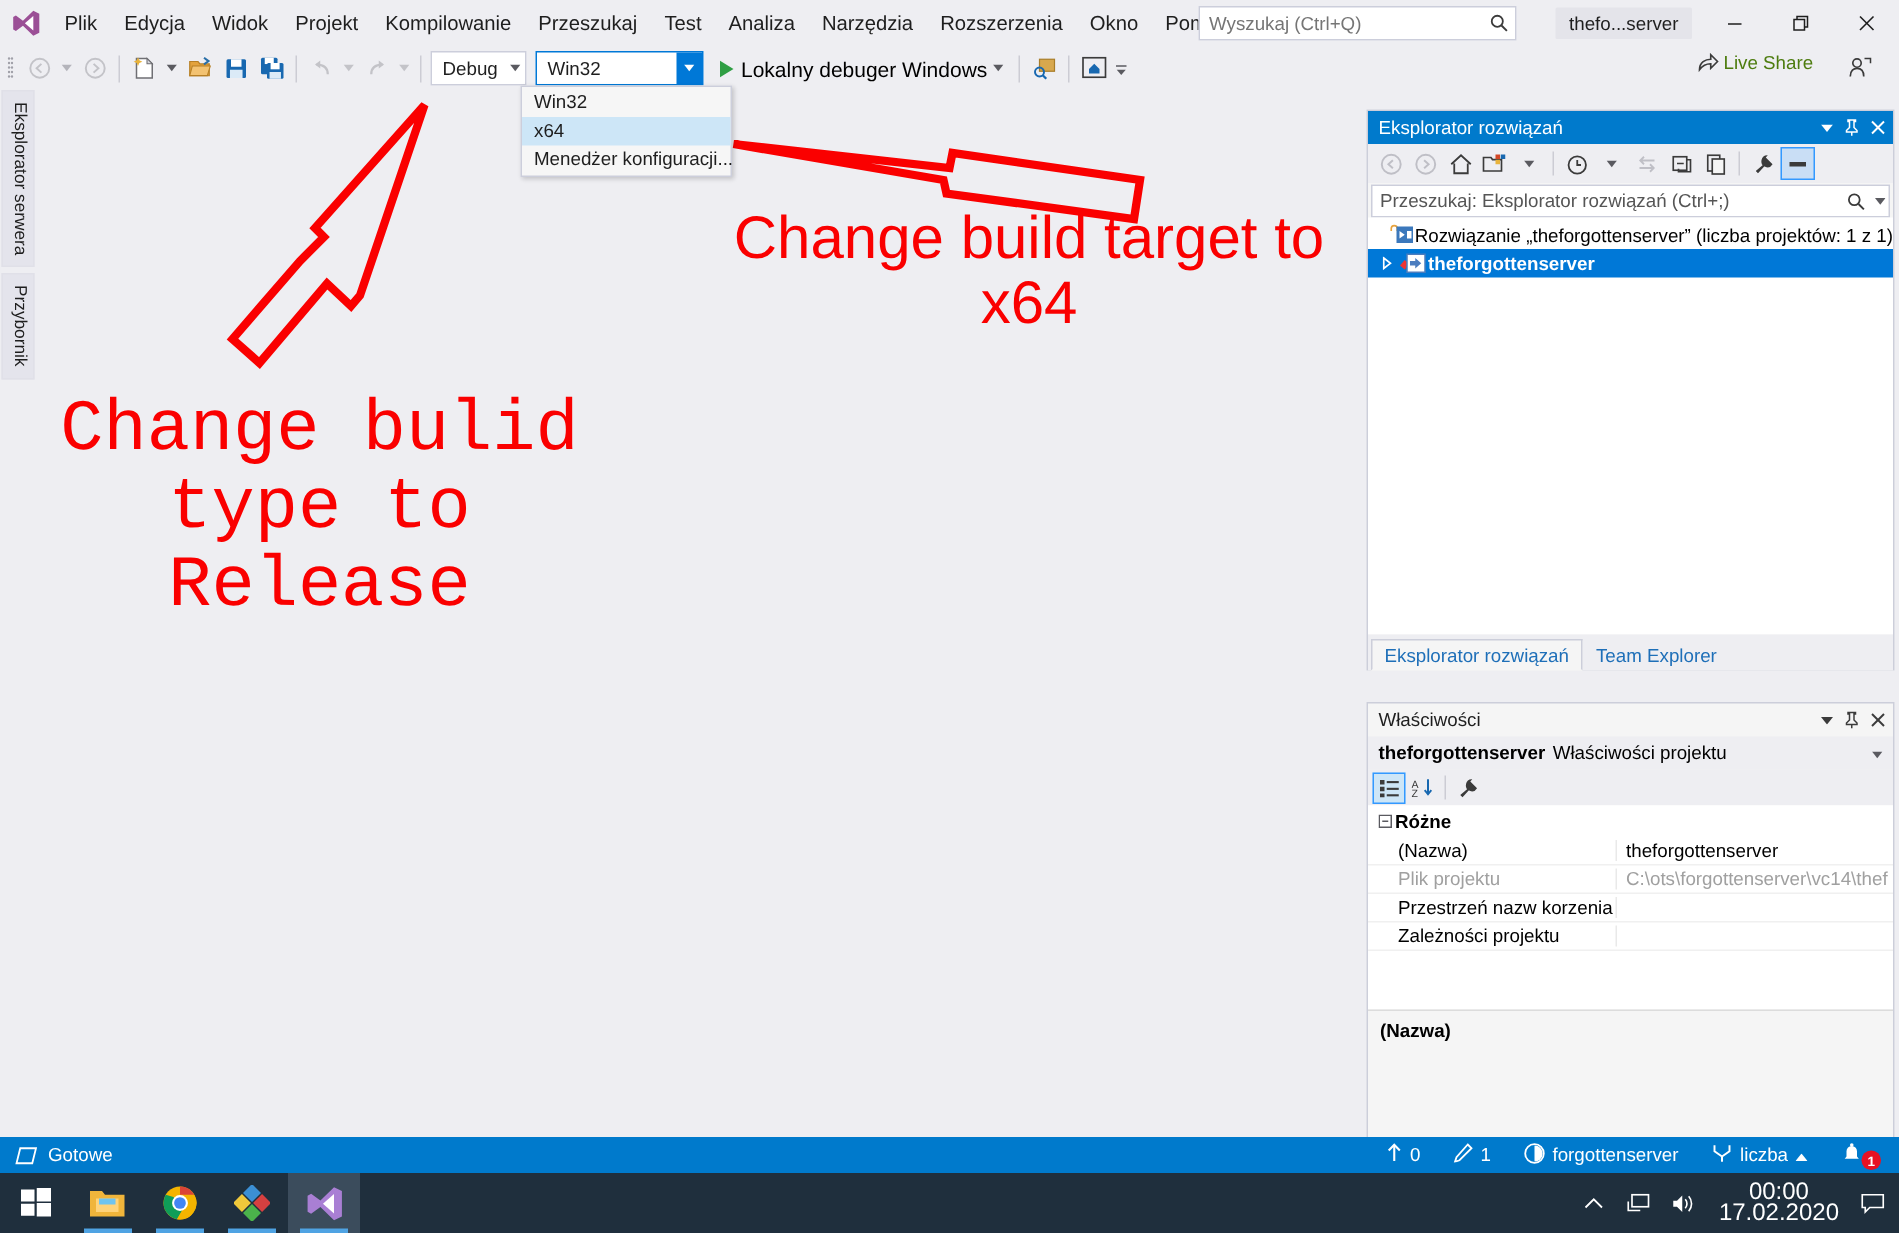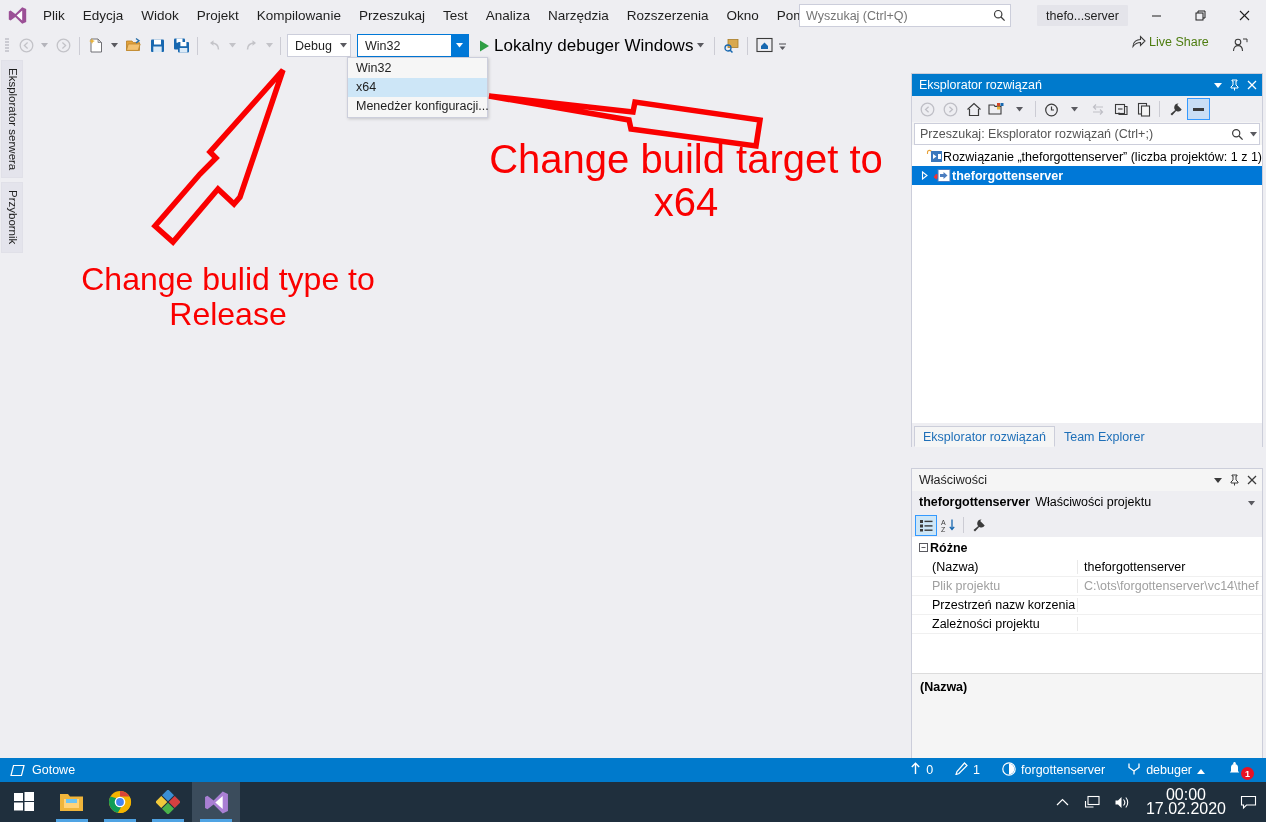--- a/index.html
+++ b/index.html
@@ -54,21 +54,21 @@
   .tb-sep{ width:1px; height:18px; background:#ccccd4; margin:0 4px; }
   .combo{
     height:23px; border:1px solid #cccedb; background:#fff;
     display:flex; align-items:center; font-size:12.5px; color:#1e1e1e;
   }
   .combo .ctext{ padding:0 6px 0 7px; flex:1; white-space:nowrap; }
   .combo .cbtn{ width:16px; height:21px; display:flex; align-items:center; justify-content:center; }
   .combo-debug{ width:64px; margin-left:2px; }
   .combo-plat{ width:112px; margin-left:6px; border:1px solid #0078d7; }
   .combo-plat .cbtn{ background:#0078d7; width:17px; height:21px; }
-  .runbtn{ display:flex; align-items:center; height:24px; padding:0 3px 0 5px; font-size:17px; }
+  .runbtn{ display:flex; align-items:center; height:24px; padding:0 3px 0 5px; font-size:14px; }
 
   
   .dropdown{
     position:absolute; left:347px; top:57px; width:141px;
     background:#f6f6f6; border:1px solid #cccedb; z-index:40;
     box-shadow:1px 1px 3px rgba(0,0,0,.18);
     padding:1px 0;
   }
   .dd-item{ height:19px; line-height:19px; padding:0 6px 0 8px; font-size:12.5px; color:#1e1e1e; white-space:nowrap; }
   .dd-item.sel{ background:#cde6f7; }
@@ -82,21 +82,21 @@
   }
 
   
   .workspace{ position:absolute; left:27px; top:60px; width:881px; height:698px; background:#eeeef2; }
 
   
   .anno{
     position:absolute; color:#fa0000; font-family:"Liberation Sans", sans-serif;
     font-weight:400; text-align:center; line-height:1.08; z-index:30;
   }
-  #anno-release{ left:20px; top:262px; width:416px; font-size:32px; }
+  #anno-release{ left:5px; top:262px; width:416px; font-size:48px;font-family:Liberation Mono, monospace; }
   #anno-x64{ left:464px; top:138px; width:444px; font-size:40px; }
   .arrowsvg{ position:absolute; z-index:29; pointer-events:none; }
 
   
   .panel{ position:absolute; background:#eeeef2; }
   .panel-title{
     height:22px; display:flex; align-items:center; padding:0 2px 0 7px;
     font-size:12.5px; color:#1e1e1e;
   }
   .panel-title.active{ background:#007acc; color:#fff; }
@@ -716,21 +716,21 @@
       </span>
       <span>forgottenserver</span>
     </div>
     <div class="sb-cell">
       <span>
         <svg width="14" height="14" viewBox="0 0 14 14">
             <path d="M2 1.5 L2 5.5 L7 9 L7 12.5" fill="none" stroke="#fff" stroke-width="1.3"></path>
             <path d="M12 1.5 L12 5.5 L7 9" fill="none" stroke="#fff" stroke-width="1.3"></path>
           </svg>
       </span>
-      <span>debuger</span>
+      <span>liczba</span>
       <span>
         <svg width="8" height="5" viewBox="0 0 8 5">
             <path d="M0 5 L8 5 L4 0 Z" fill="#fff"></path>
           </svg>
       </span>
     </div>
     <div class="sb-cell" style="position:relative;padding-right:16px;">
       <span>
         <svg width="15" height="15" viewBox="0 0 15 15">
             <path d="M4 10 V6.5 a3.5 3.5 0 0 1 7 0 V10 l1.2 1.5 H2.8 Z" fill="#fff"></path>

